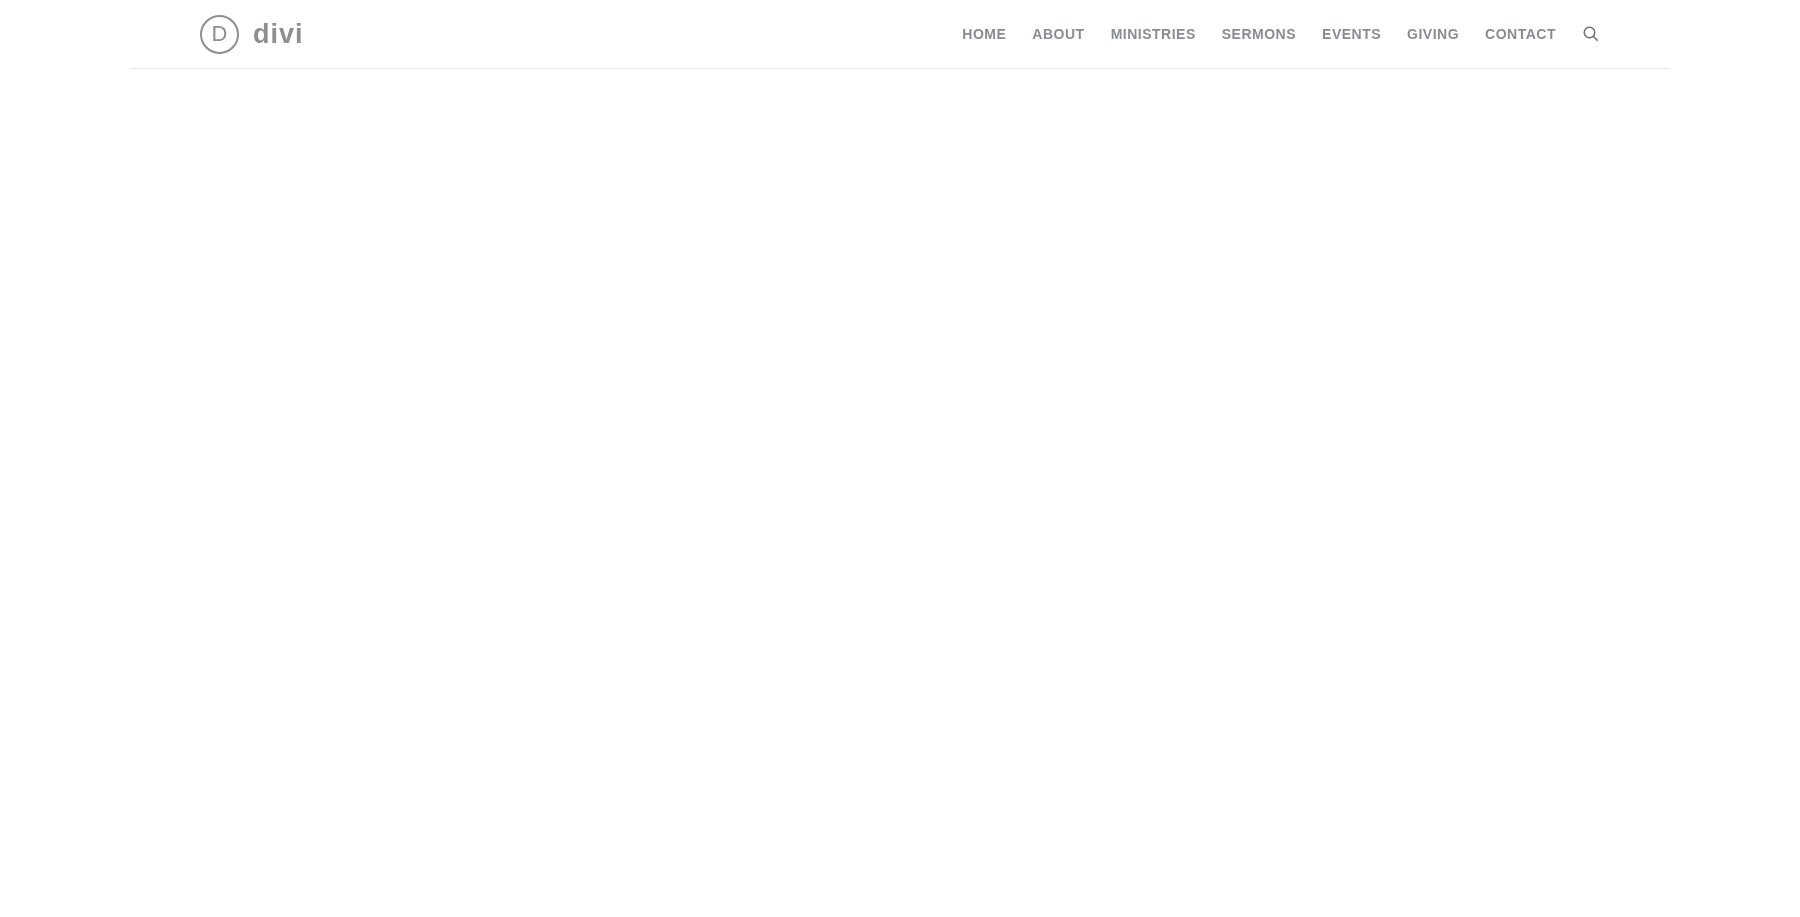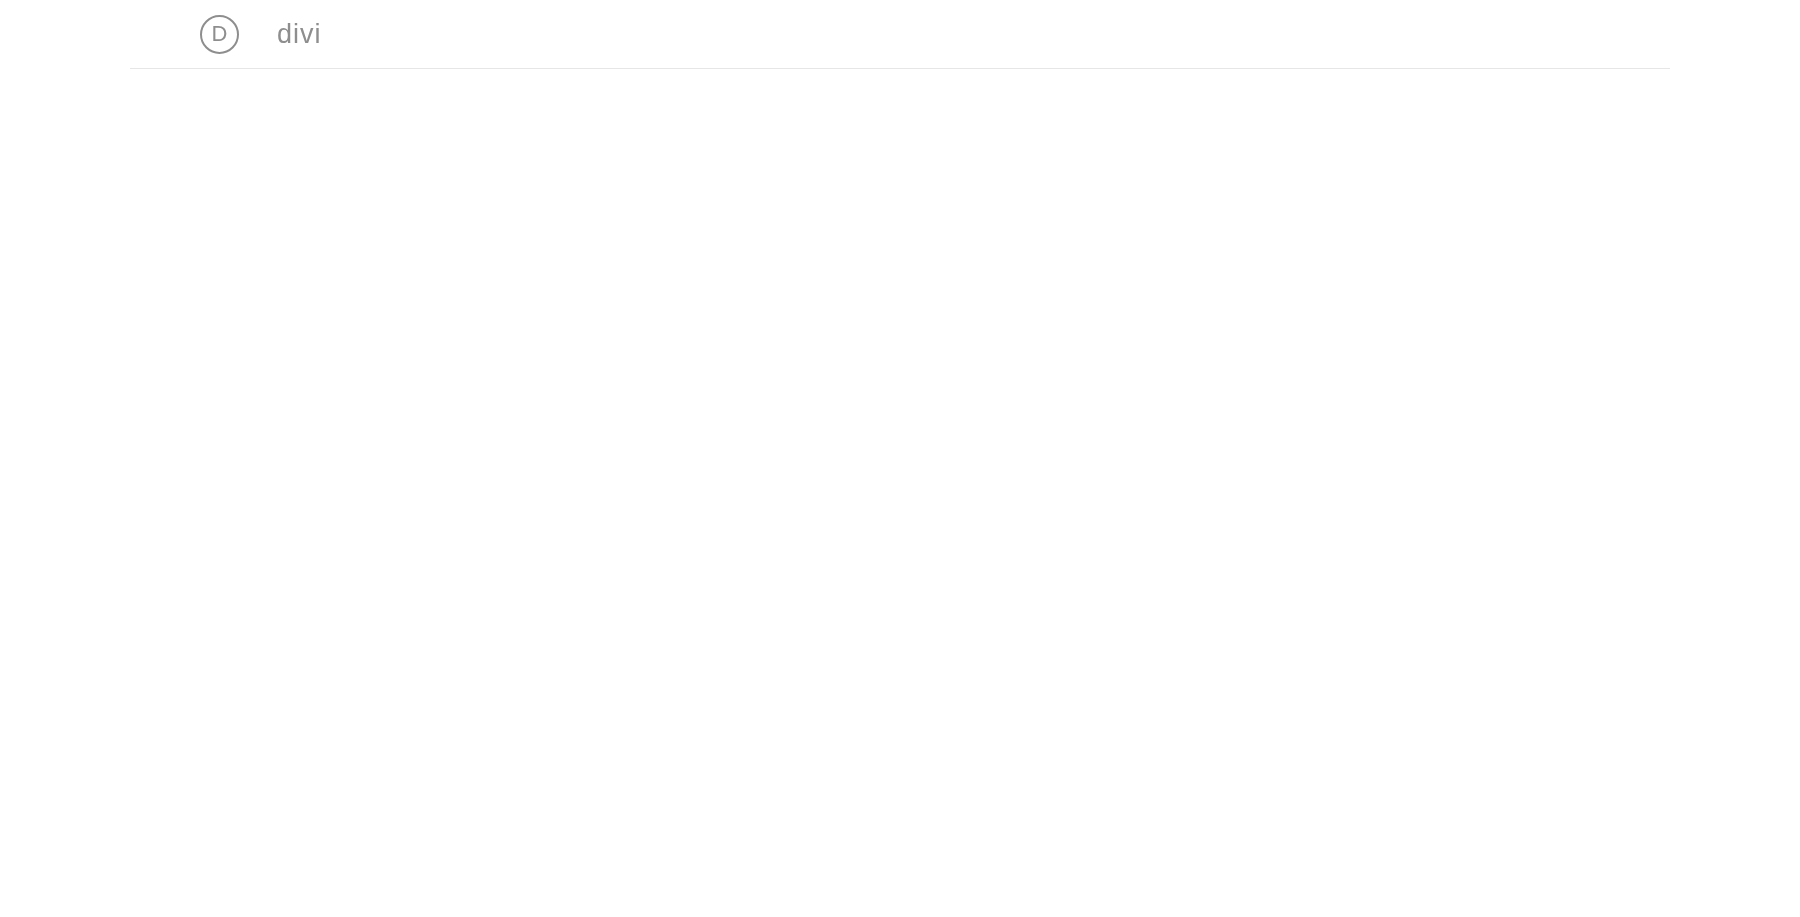--- a/index.html
+++ b/index.html
@@ -2,21 +2,21 @@
 <html><head>
   <meta charset="utf-8">
   <style>
     * { margin: 0; padding: 0; box-sizing: border-box; }
     body { font-family: -apple-system, BlinkMacSystemFont, "Segoe UI", Helvetica, Arial, sans-serif; background: #fff; width: 1800px; position: relative; }
     
     .header { height: 69px; border-bottom: 1px solid #e6e6e6; display: flex; align-items: center; justify-content: space-between; padding: 0 70px; max-width: 1540px; margin: 0 auto; }
     .logo { display: flex; align-items: center; gap: 14px; }
     .logo-circle { width: 39px; height: 39px; border: 2px solid #8e8e8e; border-radius: 50%; display: flex; align-items: center; justify-content: center; }
     .logo-d { font-size: 22px; color: #8e8e8e; font-weight: 400; }
-    .logo-text { font-size: 27px; color: #8e8e8e; letter-spacing: 1px; font-weight: 400; margin-left: 24px; }
+    .logo-text { font-size: 27px; color: #8e8e8e; letter-spacing: 1px; font-weight: 700; }
     
     .nav { display: flex; align-items: center; gap: 26px; }
     .nav-item { color: #868e92; font-size: 14px; font-weight: 600; letter-spacing: 0.5px; }
     .search-icon { width: 18px; height: 18px; cursor: pointer; }
     .search-icon svg { width: 18px; height: 18px; stroke: #6e6e6e; }
     
     .hero-band { position: absolute; top: 244px; left: 0; right: 0; height: 228px; background: linear-gradient(to right, #000 0%, #bfbfbf 24%, #f9f9f9 38%, #f9f9f9 62%, #bfbfbf 76%, #000 100%); z-index: 0; }
     
     .modal { position: absolute; top: 33px; left: 50%; transform: translateX(-50%); width: 501px; background: #fff; border-radius: 4px 4px 0 0; z-index: 10; box-shadow: 0 2px 20px rgba(0,0,0,0.12); }
     .modal-header { background: #7d3bd0; height: 49px; display: flex; align-items: center; justify-content: space-between; padding: 0 24px; }
@@ -57,20 +57,35 @@
   </style>
 </head>
 <body>
 
 <div class="header">
   <div class="logo">
     <div class="logo-circle">
       <span class="logo-d">D</span>
     </div>
     <span class="logo-text">divi</span>
+  </div>
+  <div class="nav">
+    <span class="nav-item">HOME</span>
+    <span class="nav-item">ABOUT</span>
+    <span class="nav-item">MINISTRIES</span>
+    <span class="nav-item">SERMONS</span>
+    <span class="nav-item">EVENTS</span>
+    <span class="nav-item">GIVING</span>
+    <span class="nav-item">CONTACT</span>
+    <span class="search-icon">
+      <svg viewBox="0 0 24 24" fill="none" stroke-width="2">
+          <circle cx="10" cy="10" r="7"></circle>
+          <line x1="21" y1="21" x2="15" y2="15"></line>
+        </svg>
+    </span>
   </div>
 </div>
 
 <div class="hero-band"></div>
 
 <div class="modal-wrap">
   <div class="modal">
     <div class="modal-header">
       <span class="modal-title">Build Your Page With AI</span>
       <div class="modal-icons">

